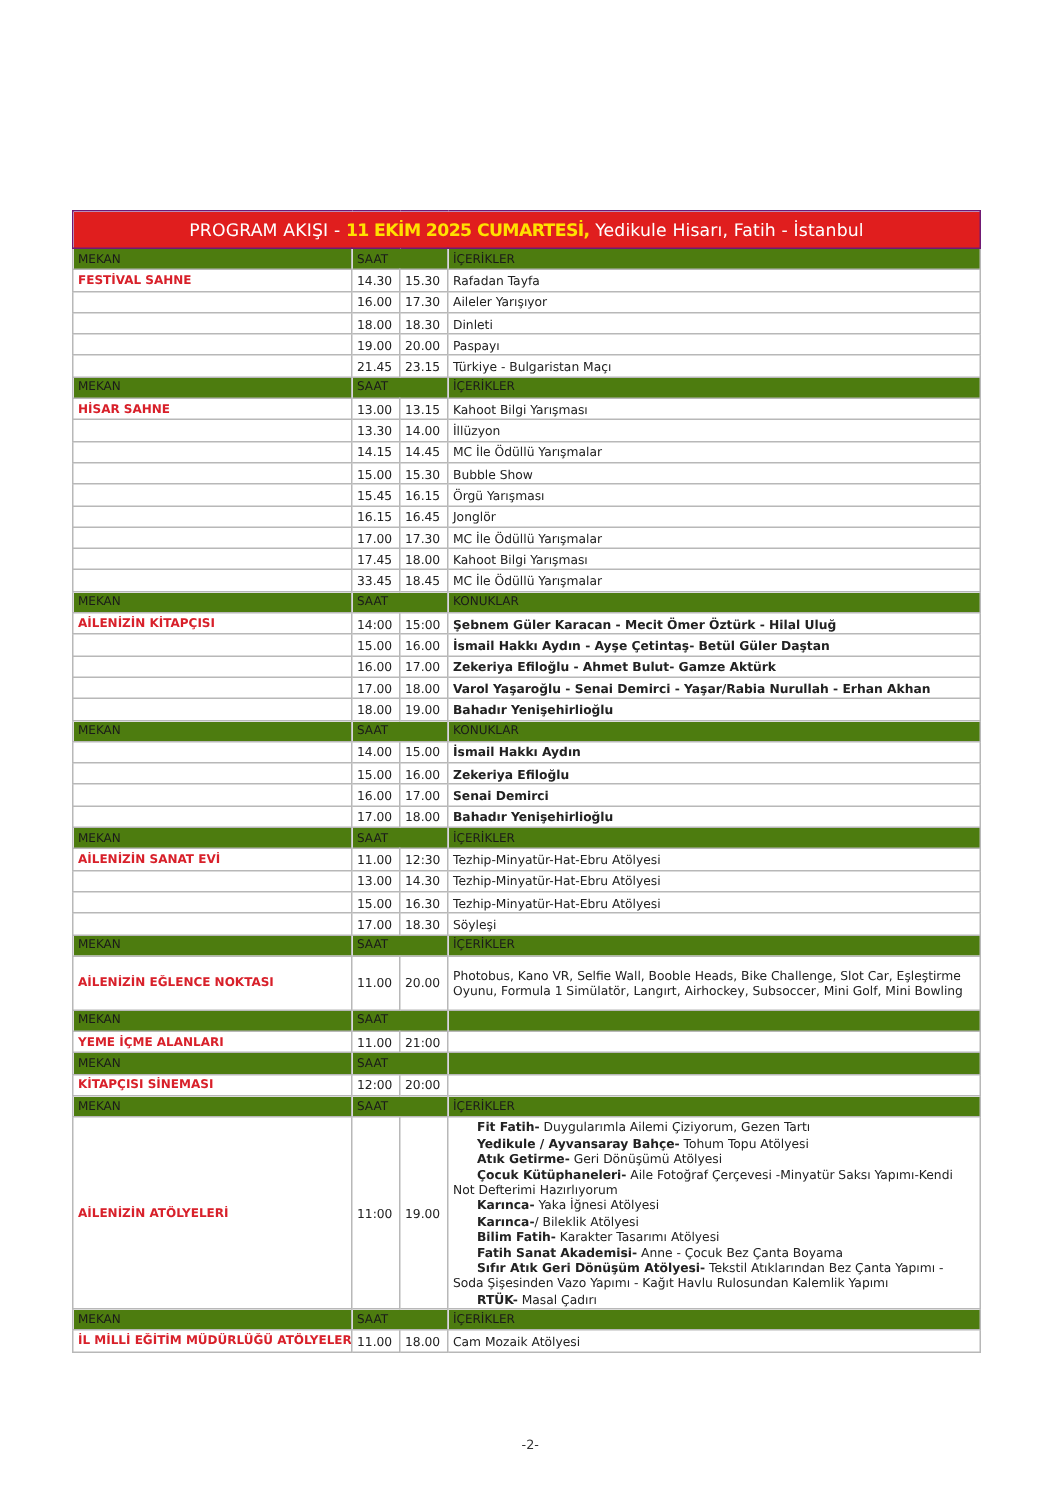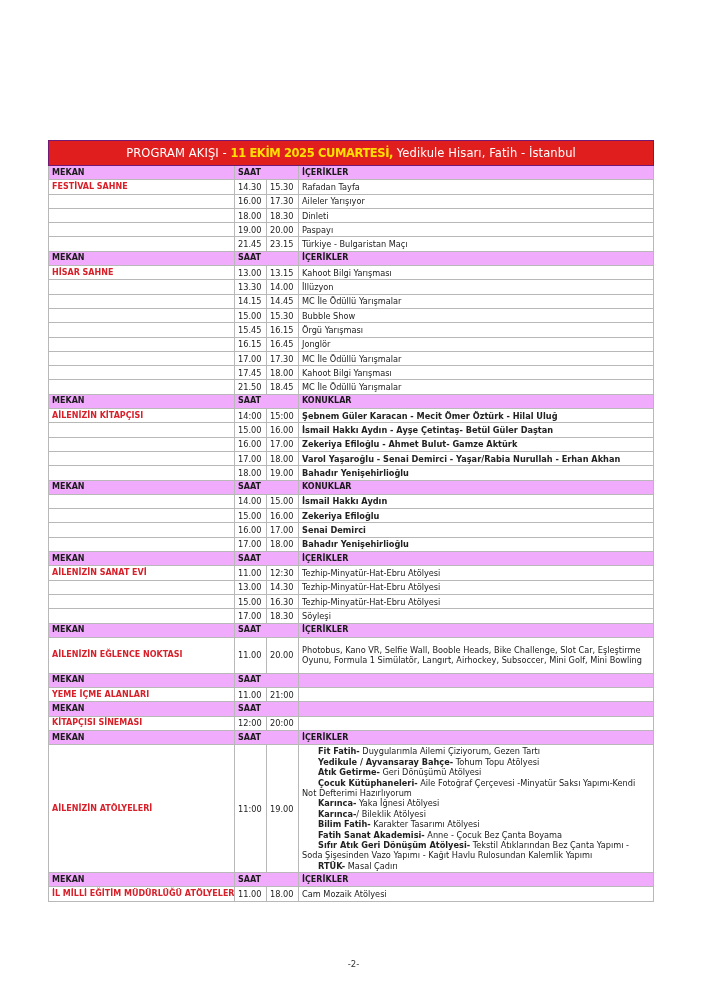--- a/index.html
+++ b/index.html
@@ -2,21 +2,21 @@
 <html><head>
 <meta charset="utf-8">
 <style>
   html, body { margin: 0; padding: 0; background: #ffffff; }
   body { width: 707px; height: 1000px; position: relative; overflow: hidden; font-family: "DejaVu Sans", sans-serif; }
   .page { position: absolute; left: 0; top: 0; width: 707px; height: 1000px; background: #fff; }
   .schedule { position: absolute; left: 48px; top: 140px; width: 605px; border-collapse: collapse; table-layout: fixed; font-size: 8.2px; color: #222; }
   .schedule td { border: 1px solid #b8b8b8; padding: 0 3px; height: 13.3px; line-height: 10px; vertical-align: middle; white-space: nowrap; overflow: hidden; }
   .title-row td { background: #e01e1e; color: #fff; font-size: 11.5px; text-align: center; height: 24px; border: 1px solid #701a75; letter-spacing: 0.1px; }
   .title-row .date { color: #ffe100; font-weight: bold; letter-spacing: -0.4px; }
-  .hdr td { background: #f0abfc; font-weight: bold; color: #1a1a1a; font-size: 8px; }
+  .hdr td { background: #4d7c0f; font-weight: normal; color: #1a1a1a; font-size: 8px; }
   .venue { color: #d8202a; font-weight: bold; font-size: 8px; margin-left: 12px; }
   .bold { font-weight: bold; margin-left: 28px; }
   .wrap { white-space: normal !important; padding-top: 1px !important; padding-bottom: 1px !important; }
   .ws-item { display: block; line-height: 10.4px; }
   .ws-item b { font-weight: bold; margin-left: 16px; }
   .pagenum { position: absolute; left: 0; width: 707px; top: 959px; text-align: center; font-size: 8.5px; color: #333; }
   col.c1 { width: 186px; } col.c2 { width: 32px; } col.c3 { width: 32px; } col.c4 { width: 355px; }
 </style>
 </head>
 <body>
@@ -118,21 +118,21 @@
           <td>MC İle Ödüllü Yarışmalar</td>
         </tr>
     <tr>
           <td></td>
           <td>17.45</td>
           <td>18.00</td>
           <td>Kahoot Bilgi Yarışması</td>
         </tr>
     <tr>
           <td></td>
-          <td>21.50</td>
+          <td>33.45</td>
           <td>18.45</td>
           <td>MC İle Ödüllü Yarışmalar</td>
         </tr>
 
     <tr class="hdr">
       <td>MEKAN</td>
       <td colspan="2">SAAT</td>
       <td>KONUKLAR</td>
     </tr>
     <tr>

